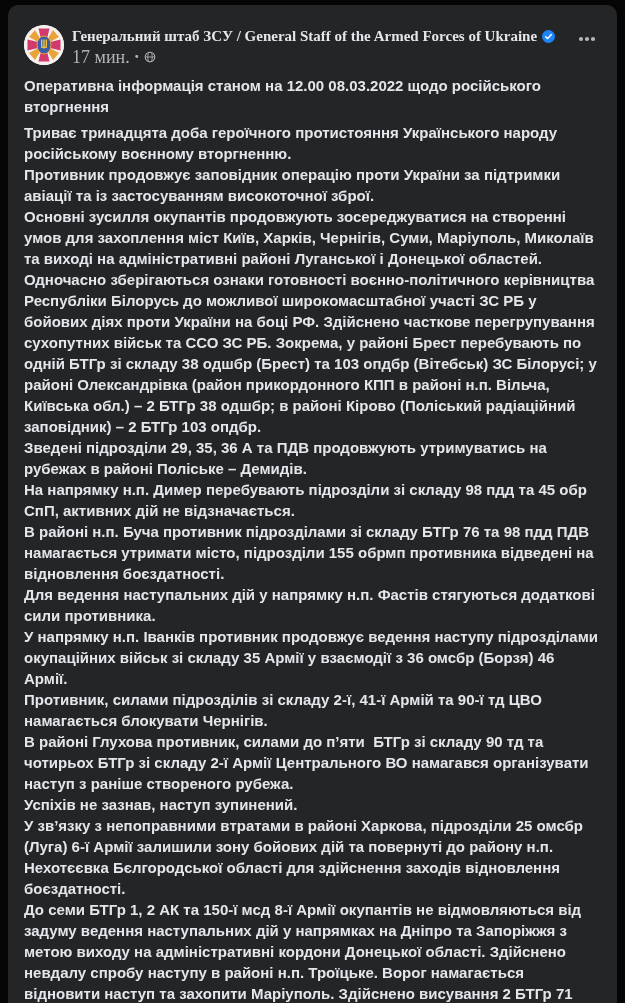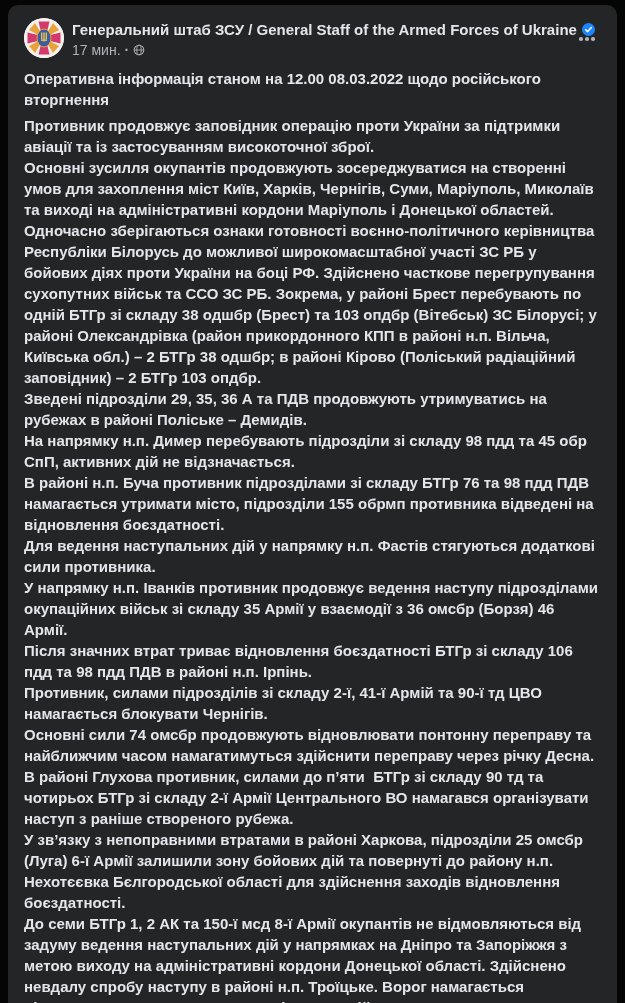--- a/index.html
+++ b/index.html
@@ -13,22 +13,23 @@
     margin: 5px 8px 0 8px;
     width: 609px;
     min-height: 998px;
     background: #242526;
     border-radius: 10px 10px 0 0;
     position: relative;
   }
   .post-header {
     display: flex;
     align-items: center;
-    padding: 13px 16px 6px 16px;
+    padding: 20px 16px 6px 16px;
     position: relative;
+    font-family: Liberation Serif, serif;
   }
   .avatar {
     width: 40px; height: 40px;
     border-radius: 50%;
     overflow: hidden;
     flex: 0 0 40px;
     cursor: pointer;
     background: #fff;
   }
   .header-text { margin-left: 8px; flex: 1; min-width: 0; padding-top: 1px; }
@@ -38,21 +39,21 @@
     font-weight: 700;
     color: #e4e6eb;
     line-height: 19px;
     cursor: pointer;
     white-space: nowrap;
   }
   .verified-badge { width: 13px; height: 13px; flex: 0 0 13px; display: inline-block; }
   .meta-row {
     display: flex; align-items: center; gap: 4px;
     margin-top: 3px;
-    font-size: 14px;
+    font-size: 18px;
     color: #b0b3b8;
     line-height: 16px;
   }
   .timestamp { cursor: pointer; }
   .meta-dot { font-weight: 700; }
   .globe-icon { width: 12px; height: 12px; display: inline-block; opacity: .95; }
   .more-btn {
     position: absolute;
     right: 14px; top: 22px;
     width: 32px; height: 24px;
@@ -129,30 +130,30 @@
 
     <div class="more-btn">
       <i></i>
       <i></i>
       <i></i>
     </div>
   </div>
 
   <div class="post-body">
     <div class="para lead">Оперативна інформація станом на 12.00 08.03.2022 щодо російського вторгнення</div>
+    <div class="para">Триває тринадцята доба героїчного протистояння Українського народу російському воєнному вторгненню.</div>
     <div class="para">Противник продовжує заповідник операцію проти України за підтримки авіації та із застосуванням високоточної зброї.</div>
-    <div class="para">Основні зусилля окупантів продовжують зосереджуватися на створенні умов для захоплення міст Київ, Харків, Чернігів, Суми, Маріуполь, Миколаїв та виході на адміністративні кордони Маріуполь і Донецької областей.</div>
+    <div class="para">Основні зусилля окупантів продовжують зосереджуватися на створенні умов для захоплення міст Київ, Харків, Чернігів, Суми, Маріуполь, Миколаїв та виході на адміністративні районі Луганської і Донецької областей.</div>
     <div class="para">Одночасно зберігаються ознаки готовності воєнно-політичного керівництва Республіки Білорусь до можливої широкомасштабної участі ЗС РБ у бойових діях проти України на боці РФ. Здійснено часткове перегрупування сухопутних військ та ССО ЗС РБ. Зокрема, у районі Брест перебувають по одній БТГр зі складу 38 одшбр (Брест) та 103 опдбр (Вітебськ) ЗС Білорусі; у районі Олександрівка (район прикордонного КПП в районі н.п. Вільча, Київська обл.) – 2 БТГр 38 одшбр; в районі Кірово (Поліський радіаційний заповідник) – 2 БТГр 103 опдбр.</div>
     <div class="para">Зведені підрозділи 29, 35, 36 А та ПДВ продовжують утримуватись на рубежах в районі Поліське – Демидів.</div>
     <div class="para">На напрямку н.п. Димер перебувають підрозділи зі складу 98 пдд та 45 обр СпП, активних дій не відзначається.</div>
     <div class="para">В районі н.п. Буча противник підрозділами зі складу БТГр 76 та 98 пдд ПДВ намагається утримати місто, підрозділи 155 обрмп противника відведені на відновлення боєздатності.</div>
     <div class="para">Для ведення наступальних дій у напрямку н.п. Фастів стягуються додаткові сили противника.</div>
     <div class="para">У напрямку н.п. Іванків противник продовжує ведення наступу підрозділами окупаційних військ зі складу 35 Армії у взаємодії з 36 омсбр (Борзя) 46 Армії.</div>
-    <div class="para">Після значних втрат триває відновлення боєздатності БТГр зі складу 106 пдд та 98 пдд ПДВ в районі н.п. Ірпінь.</div>
     <div class="para">Противник, силами підрозділів зі складу 2-ї, 41-ї Армій та 90-ї тд ЦВО намагається блокувати Чернігів.</div>
-    <div class="para">Основні сили 74 омсбр продовжують відновлювати понтонну переправу та найближчим часом намагатимуться здійснити переправу через річку Десна.</div>
     <div class="para">В районі Глухова противник, силами до п’яти  БТГр зі складу 90 тд та чотирьох БТГр зі складу 2-ї Армії Центрального ВО намагався організувати наступ з раніше створеного рубежа.</div>
+    <div class="para">Успіхів не зазнав, наступ зупинений.</div>
     <div class="para">У зв’язку з непоправними втратами в районі Харкова, підрозділи 25 омсбр (Луга) 6-ї Армії залишили зону бойових дій та повернуті до району н.п. Нехотєєвка Бєлгородської області для здійснення заходів відновлення боєздатності.</div>
     <div class="para">До семи БТГр 1, 2 АК та 150-ї мсд 8-ї Армії окупантів не відмовляються від задуму ведення наступальних дій у напрямках на Дніпро та Запоріжжя з метою виходу на адміністративні кордони Донецької області. Здійснено невдалу спробу наступу в районі н.п. Троїцьке. Ворог намагається відновити наступ та захопити Маріуполь. Здійснено висування 2 БТГр 71 мсп (Калинівська) 42 мсд до н.п. Гуляйполе, Оріхів.</div>
 
   </div>
 
 </div>
 
 </body></html>

